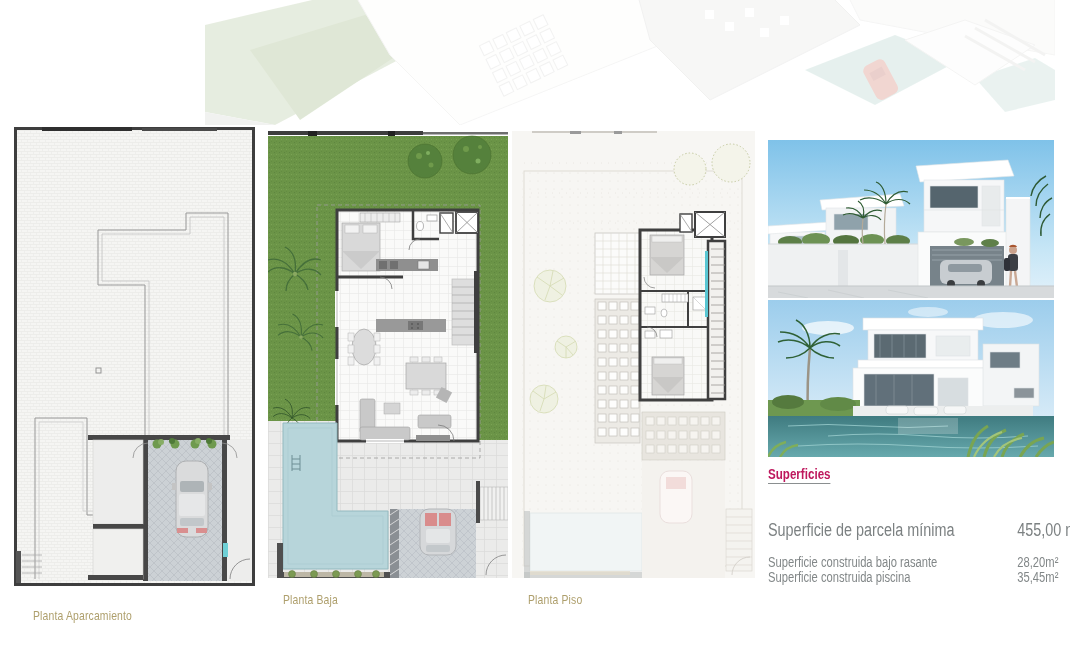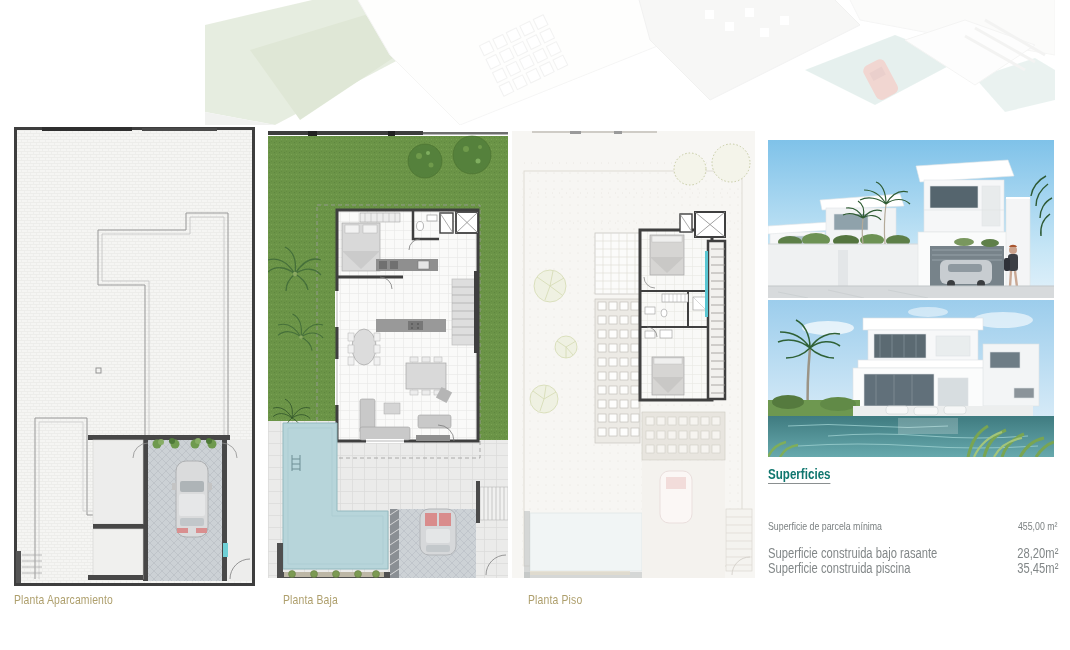--- a/index.html
+++ b/index.html
@@ -12,32 +12,32 @@
   #banner{left:205px;top:0;width:850px;height:125px;opacity:.34;}
 
   
   #plan1{left:14px;top:127px;width:241px;height:460px;}
   #plan2{left:268px;top:131px;width:240px;height:447px;}
   #plan3{left:512px;top:131px;width:243px;height:447px;}
 
   .plan-label{top:592px;font-size:13px;color:#ae9f6c;letter-spacing:.2px;}
   .cond{display:inline-block;transform:scaleX(.8);transform-origin:0 50%;white-space:nowrap;}
   .cond-r{display:inline-block;transform:scaleX(.8);transform-origin:100% 50%;white-space:nowrap;}
-  #label1{left:14px;} #label2{left:283px;} #label3{left:528px;}
+  #label1{left:33px;margin-top:16px;} #label2{left:283px;} #label3{left:528px;}
 
   
   #photo1{left:768px;top:140px;width:286px;height:158px;}
   #photo2{left:768px;top:300px;width:286px;height:157px;}
 
   
   #superficies{left:768px;top:466px;width:290px;}
-  #superficies h3{margin:0 0 9px 0;font-size:14.5px;font-weight:bold;color:#0f766e;}
+  #superficies h3{margin:0 0 9px 0;font-size:14.5px;font-weight:bold;color:#be185d;}
   #superficies h3 .cond{border-bottom:1px solid #8a8f90;padding-bottom:1px;}
   .srow{display:flex;justify-content:space-between;align-items:baseline;}
-  .srow.primary{font-size:11px;margin-bottom:14px;color:#7c8182;margin-top:36px;}
+  .srow.primary{font-size:18px;margin-bottom:14px;color:#7c8182;margin-top:36px;}
   .srow.small{font-size:14px;line-height:14.5px;color:#828788;}
   .srow.total{font-size:12.5px;margin-top:7px;color:#ab9d66;}
 </style>
 </head>
 <body>
 
 <div id="banner" class="abs">
 <svg viewBox="0 0 850 125" width="850" height="125">
   <g stroke-linejoin="round">
     <polygon points="0,25 150,-10 250,30 70,125 0,112" fill="#b9cba6"></polygon>

